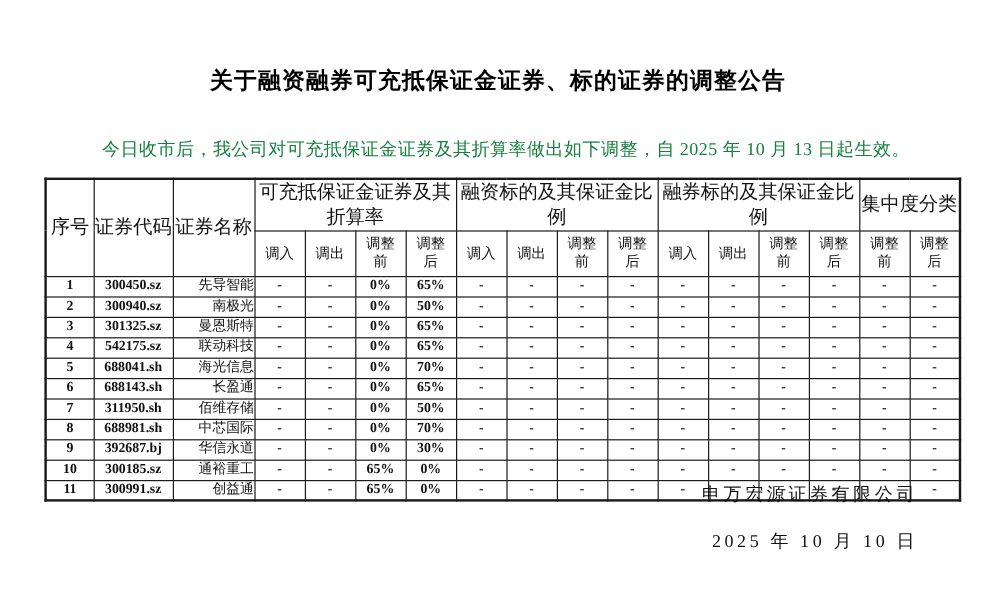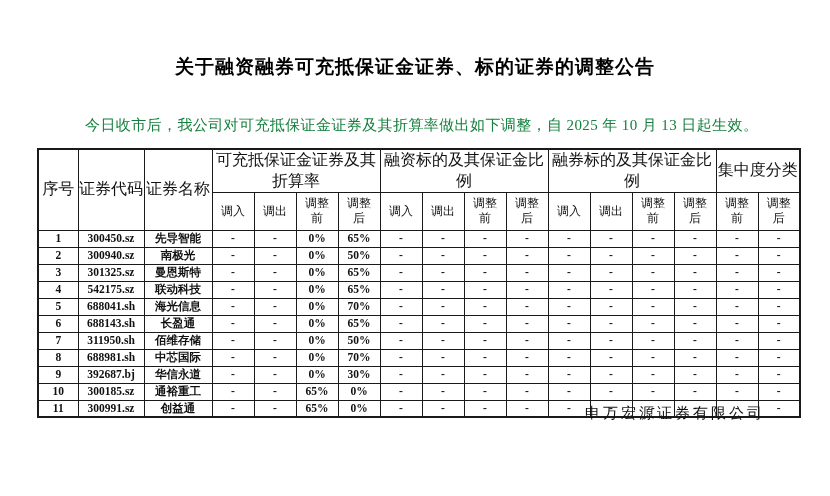--- a/index.html
+++ b/index.html
@@ -67,21 +67,21 @@
     line-height: 1.25;
   }
   .adjust-table tbody tr { height: 17px; }
   .adjust-table tbody td { font-size: 11.5px; line-height: 1; }
   .adjust-table td.seq-cell,
   .adjust-table td.code-cell,
   .adjust-table td.value-cell {
     font-weight: bold;
     font-family: "Liberation Serif", "DejaVu Serif", serif;
   }
-  .adjust-table td.name-cell { font-weight: bold; }
+  .adjust-table td.name-cell { font-weight: normal; text-align: right; }
   .footer-block {
     position: absolute;
     right: 65px;
     top: 392px;
     text-align: right;
     font-size: 15px;
     letter-spacing: 3px;
     color: #111;
   }
   .footer-line { margin-top: 0; margin-bottom: 21px; line-height: 1.2; }
@@ -359,15 +359,16 @@
           <td class="value-cell">-</td>
           <td class="value-cell">-</td>
           <td class="value-cell">-</td>
           <td class="value-cell">-</td>
         </tr>
       </tbody>
   </table>
 
   <div class="footer-block">
     <div class="footer-line">申万宏源证券有限公司</div>
+    <div class="footer-line">2025 年 10 月 10 日</div>
   </div>
 
 </div>
 
 </body></html>

